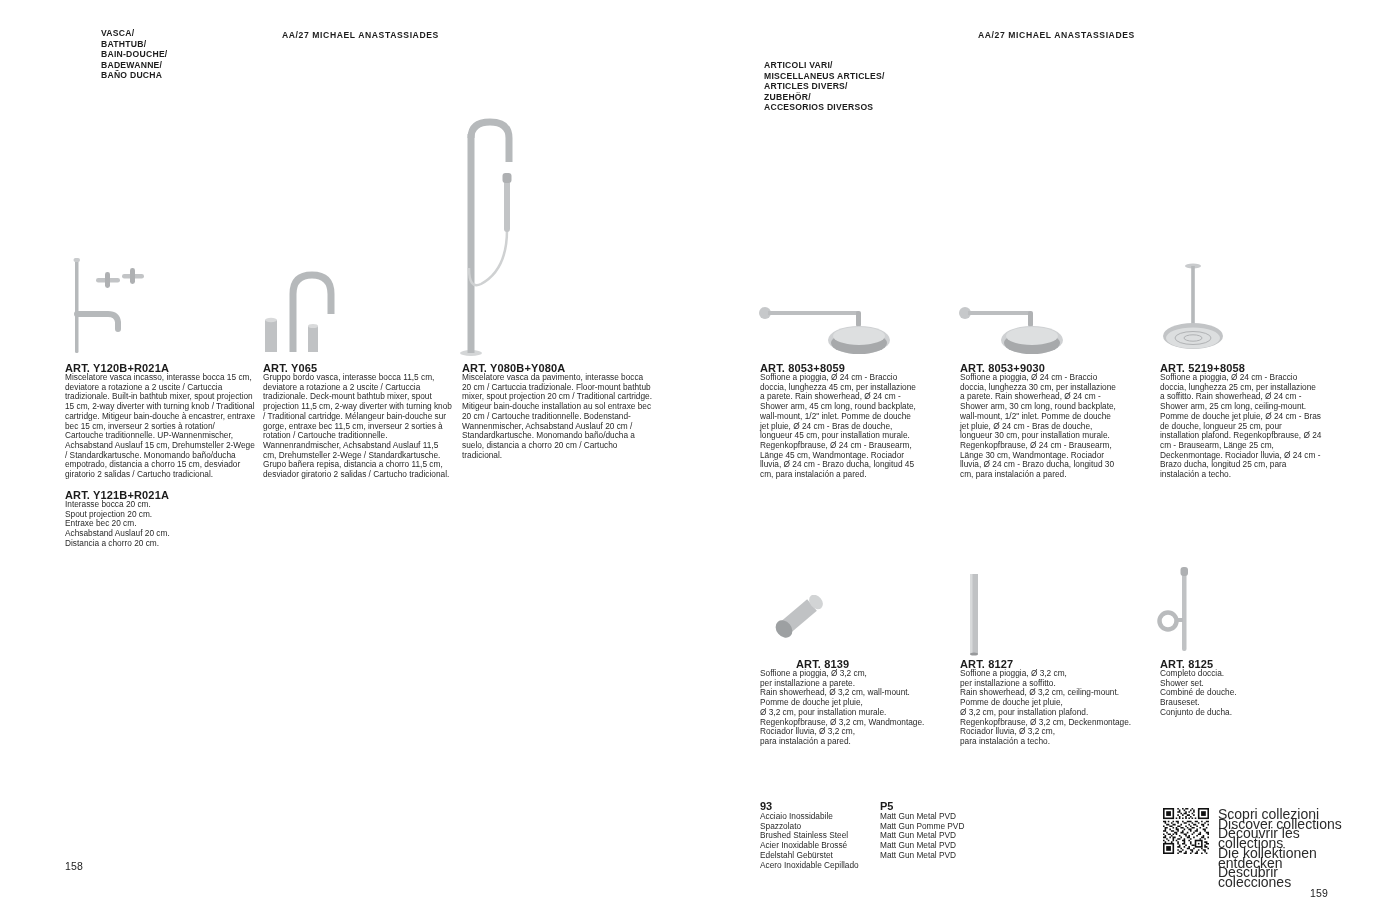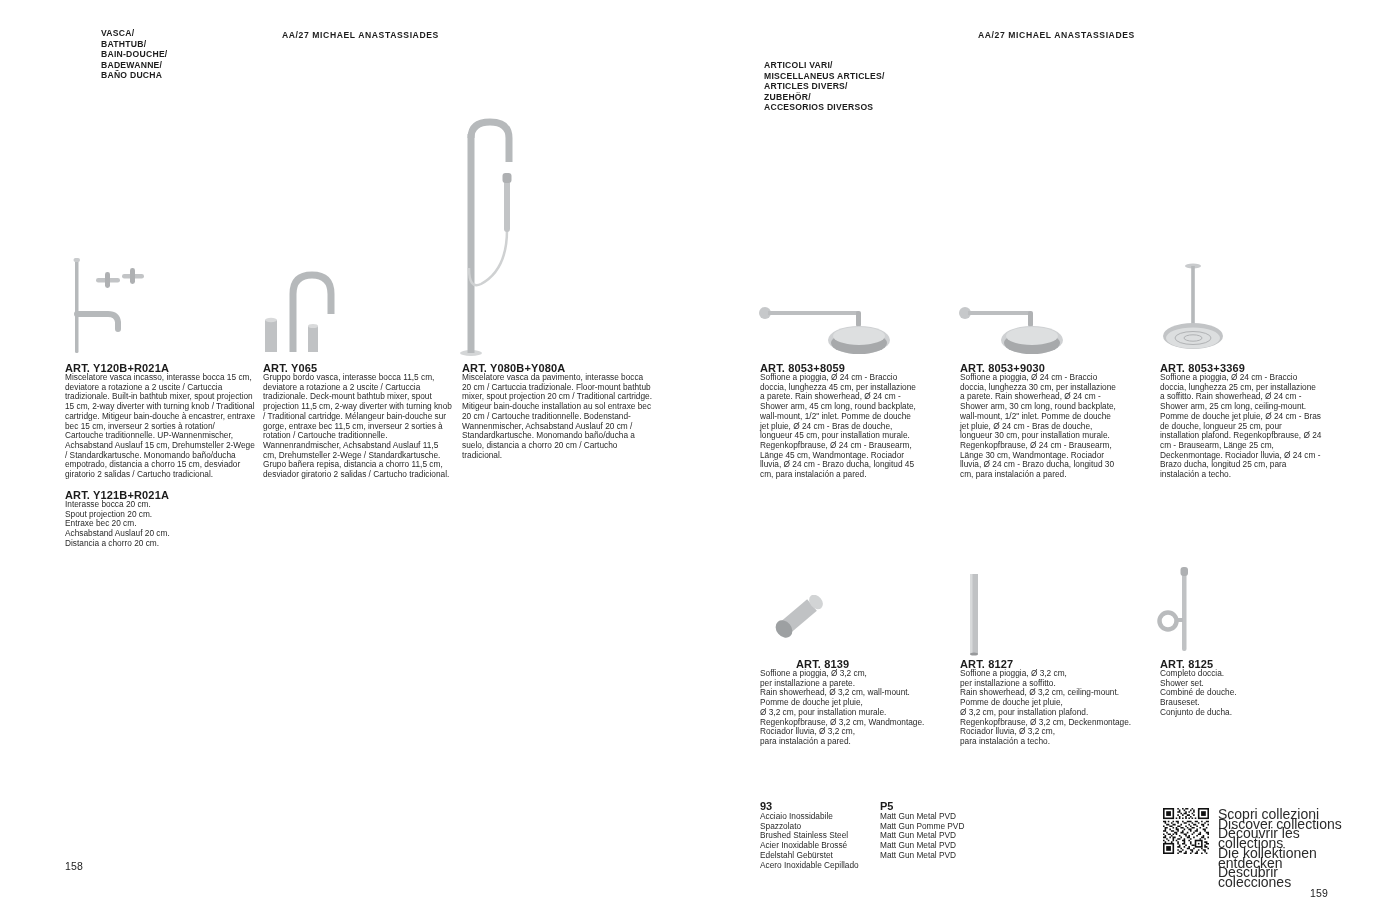--- a/index.html
+++ b/index.html
@@ -126,21 +126,21 @@
       <ellipse cx="35" cy="76" rx="9" ry="3.2" fill="none" stroke="#b0b2b4" stroke-width="1"></ellipse>
     </svg>
   </figure>
 
   <div class="abs art" style="left:760px;top:362px;width:165px;">ART. 8053+8059</div>
   <div class="abs desc" style="left:760px;top:373px;width:162px;">Soffione a pioggia, Ø 24 cm - Braccio doccia, lunghezza 45 cm, per installazione a parete. Rain showerhead, Ø 24 cm - Shower arm, 45 cm long, round backplate, wall-mount, 1/2" inlet. Pomme de douche jet pluie, Ø 24 cm - Bras de douche, longueur 45 cm, pour installation murale. Regenkopfbrause, Ø 24 cm - Brausearm, Länge 45 cm, Wandmontage. Rociador lluvia, Ø 24 cm - Brazo ducha, longitud 45 cm, para instalación a pared.</div>
 
   <div class="abs art" style="left:960px;top:362px;width:165px;">ART. 8053+9030</div>
   <div class="abs desc" style="left:960px;top:373px;width:162px;">Soffione a pioggia, Ø 24 cm - Braccio doccia, lunghezza 30 cm, per installazione a parete. Rain showerhead, Ø 24 cm - Shower arm, 30 cm long, round backplate, wall-mount, 1/2" inlet. Pomme de douche jet pluie, Ø 24 cm - Bras de douche, longueur 30 cm, pour installation murale. Regenkopfbrause, Ø 24 cm - Brausearm, Länge 30 cm, Wandmontage. Rociador lluvia, Ø 24 cm - Brazo ducha, longitud 30 cm, para instalación a pared.</div>
 
-  <div class="abs art" style="left:1160px;top:362px;width:165px;">ART. 8053+3369</div>
+  <div class="abs art" style="left:1160px;top:362px;width:165px;">ART. 5219+8058</div>
   <div class="abs desc" style="left:1160px;top:373px;width:162px;">Soffione a pioggia, Ø 24 cm - Braccio doccia, lunghezza 25 cm, per installazione a soffitto. Rain showerhead, Ø 24 cm - Shower arm, 25 cm long, ceiling-mount. Pomme de douche jet pluie, Ø 24 cm - Bras de douche, longueur 25 cm, pour installation plafond. Regenkopfbrause, Ø 24 cm - Brausearm, Länge 25 cm, Deckenmontage. Rociador lluvia, Ø 24 cm - Brazo ducha, longitud 25 cm, para instalación a techo.</div>
 
   <figure class="abs" style="left:760px;top:595px;width:70px;height:50px;">
     <svg width="70" height="50" viewBox="0 0 70 50">
       <line x1="52" y1="10" x2="26" y2="32" stroke="#c0c2c4" stroke-width="15"></line>
       <ellipse cx="24" cy="34" rx="7.5" ry="9.5" transform="rotate(-40 24 34)" fill="#9da0a2"></ellipse>
       <ellipse cx="56" cy="7" rx="6" ry="8" transform="rotate(-40 56 7)" fill="#d2d4d5"></ellipse>
     </svg>
   </figure>
 

